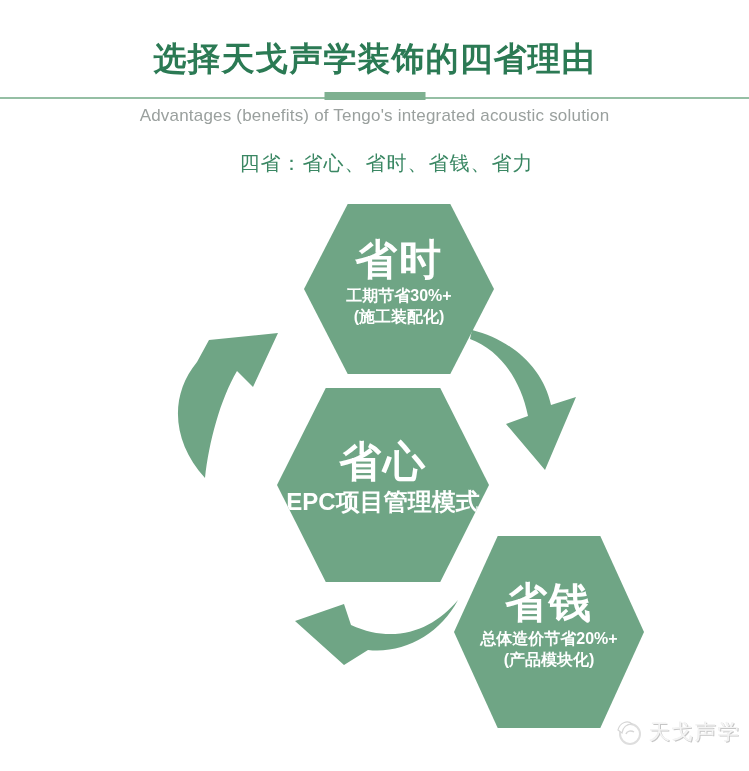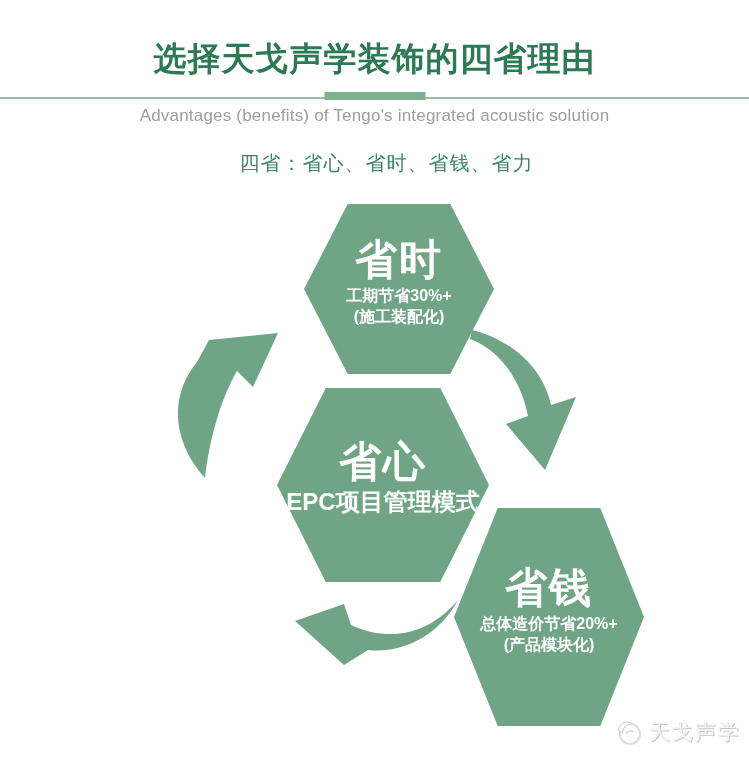--- a/index.html
+++ b/index.html
@@ -30,21 +30,21 @@
   .arrows{position:absolute;top:0;left:0;pointer-events:none;}
   .hex{
     position:absolute;display:flex;flex-direction:column;align-items:center;
     justify-content:center;text-align:center;color:#ffffff;background:#6fa585;
     clip-path:polygon(23% 0%,77% 0%,100% 50%,77% 100%,23% 100%,0% 50%);
   }
   .hex-inner{transform:translateY(-7px);}
   .hex-top   {left:304px;top:204px;width:190px;height:170px;}
   .hex-center{left:277px;top:388px;width:212px;height:194px;}
   .hex-left  {left:116px;top:508px;width:190px;height:170px;}
-  .hex-right {left:454px;top:508px;width:190px;height:218px;}
+  .hex-right {left:454px;top:536px;width:190px;height:192px;}
   .hex-title{font-size:42px;font-weight:700;line-height:1.15;letter-spacing:2px;}
   .hex-line{font-size:16px;font-weight:600;line-height:1.35;white-space:nowrap;}
   .hex-center .hex-line{font-size:24px;}
   
   .watermark{
     position:absolute;top:716px;right:8px;display:flex;align-items:center;gap:5px;
   }
   .watermark-text{
     font-size:21px;font-weight:400;letter-spacing:2px;color:#f4f4f4;
     text-shadow:1px 1px 0 #c6c6c6, -0.5px -0.5px 0 #ededed;

